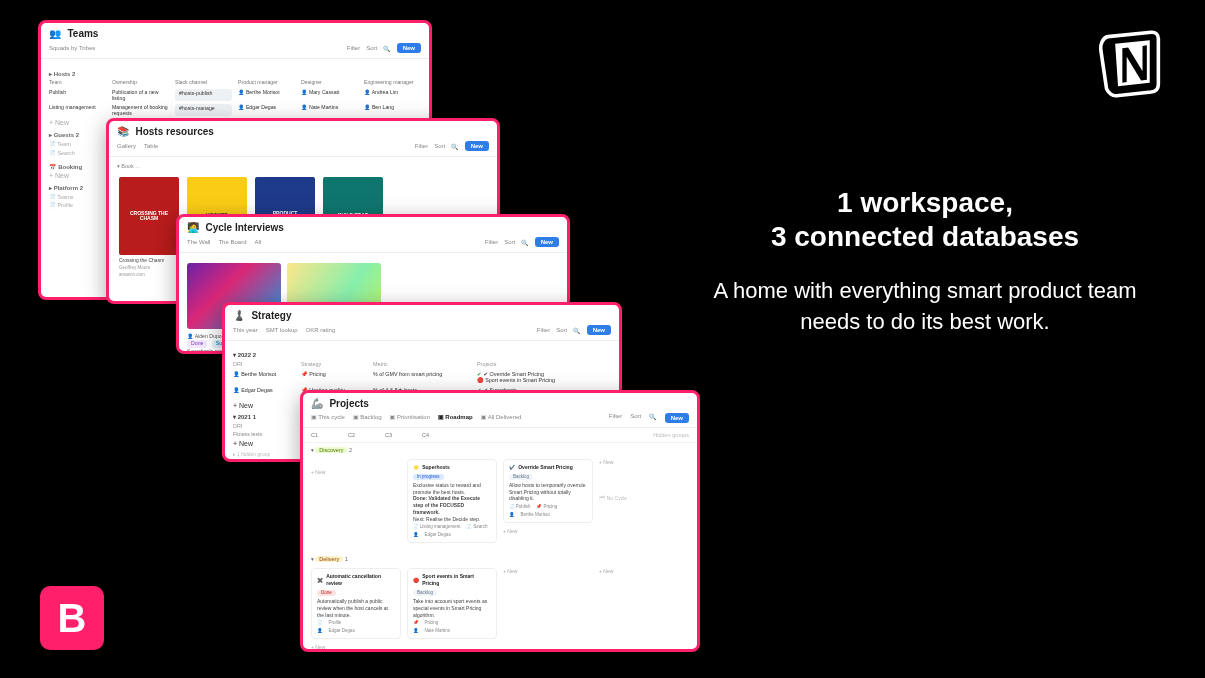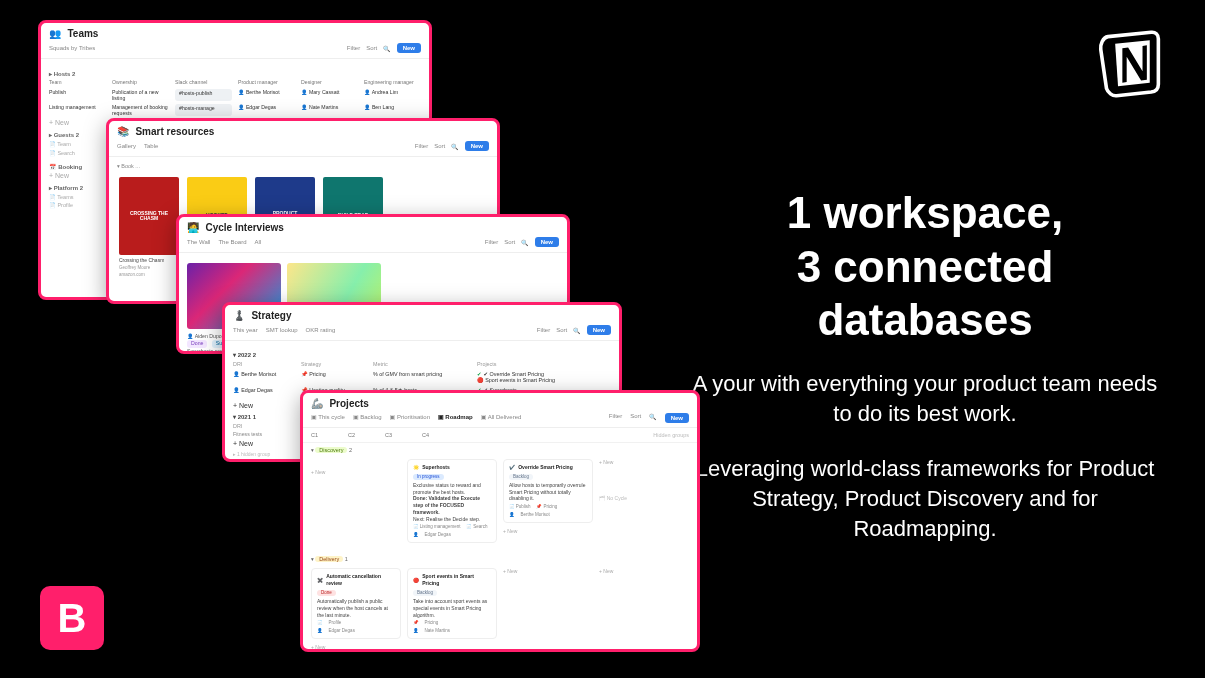--- a/index.html
+++ b/index.html
@@ -1,21 +1,21 @@
 <!DOCTYPE html>
 <html><head>
 <meta charset="utf-8">
 <style>
   * { box-sizing: border-box; margin: 0; padding: 0; }
   html, body { width: 1205px; height: 678px; background: #000; font-family: -apple-system, "Segoe UI", Helvetica, Arial, sans-serif; overflow: hidden; color: #000; }
   .stage { position: relative; width: 1205px; height: 678px; }
 
   
   .copy { position: absolute; right: 40px; top: 186px; width: 480px; color: #fff; text-align: center; }
-  .copy h1 { font-size: 44px; font-weight: 700; line-height: 1.22; margin-bottom: 22px; }
+  .copy h1 { font-size: 28px; font-weight: 700; line-height: 1.22; margin-bottom: 22px; }
   .copy p  { font-size: 22px; font-weight: 400; line-height: 1.38; margin-bottom: 24px; }
 
   
   .notion-logo { position: absolute; top: 28px; right: 38px; width: 72px; height: 72px; }
   .notion-logo svg { width: 100%; height: 100%; }
 
   
   .b-badge { position: absolute; left: 40px; bottom: 28px; width: 64px; height: 64px; background: #ff1f6b; border-radius: 10px; color: #fff; font-weight: 800; font-size: 40px; display: flex; align-items: center; justify-content: center; }
 
   
@@ -89,22 +89,21 @@
       <path d="M28 22 L76 17 L76 76 L32 81 Z" fill="#fff"></path>
       <path d="M38 28 L46 27 L66 60 L66 25 L72 24 L72 72 L64 73 L44 40 L44 75 L38 76 Z" fill="#000"></path>
     </svg>
   </div>
 
   <div class="copy">
     <h1>
       <span>1 workspace,</span><br>
       <span>3 connected databases</span>
     </h1>
-    <p>A your with everything your product team needs to do its best work.</p>
-    <p>Leveraging world-class frameworks for Product Strategy, Product Discovery and for Roadmapping.</p>
+    <p>A home with everything smart product team needs to do its best work.</p>
   </div>
 
   <div class="b-badge">B</div>
 
   <div class="win" id="win-teams">
     <div class="titlebar">
       <span class="icon">👥</span>
       <span>Teams</span>
     </div>
     <div class="toolbar">
@@ -157,21 +156,21 @@
       <div class="muted" style="font-size:5.5px; line-height:1.6;">
         📄 <span>Teams</span><br>
         📄 <span>Profile</span>
       </div>
     </div>
   </div>
 
   <div class="win" id="win-public">
     <div class="titlebar">
       <span class="icon">📚</span>
-      <span>Smart resources</span>
+      <span>Hosts resources</span>
     </div>
     <div class="toolbar">
       <div class="left">
         <span>Gallery</span>
         <span>Table</span>
       </div>
       <div class="right">
         <span>Filter</span>
         <span>Sort</span>
         <span>🔍</span>

